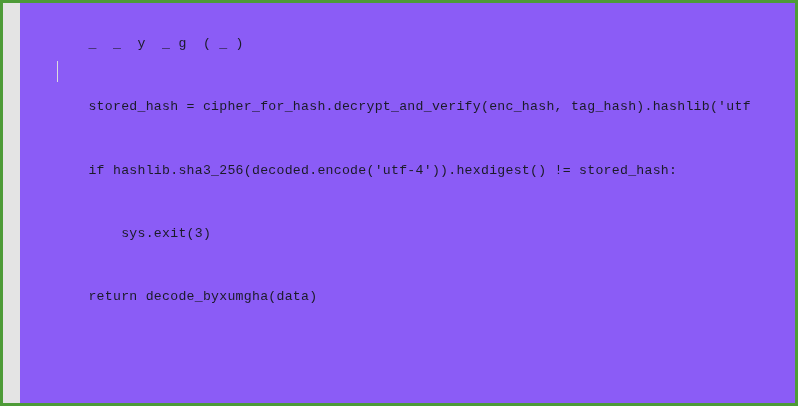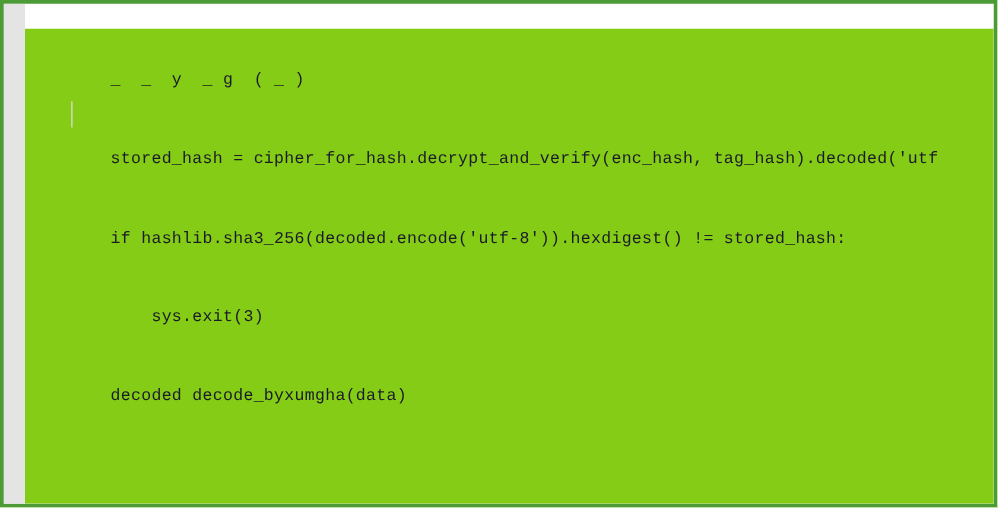--- a/index.html
+++ b/index.html
@@ -37,23 +37,22 @@
   }
 
   
   .code-surface {
     position: absolute;
     left: 17px;
     top: 0;
     right: 0;
     bottom: 0;
     overflow: hidden;
-    background: #84cc16;
+    background: #8b5cf6;
     z-index: 1;
-    margin-top: 20px;
   }
 
   .code-lines {
     position: absolute;
     left: 0;
     
     top: -12px;
     white-space: pre;
     font-family: "Liberation Mono", "DejaVu Sans Mono", monospace;
     font-size: 13.2px;
@@ -83,24 +82,24 @@
 <body>
 
 <div id="screenshot">
 
   <div class="gutter"></div>
 
   <div class="code-surface">
     <div class="indent-guide" style="left:37px; top:58px; height:21px;"></div>
     <div class="code-lines">
       <div class="code-line">        _  _  y  _ g  ( _ )</div>
-      <div class="code-line">        stored_hash = cipher_for_hash.decrypt_and_verify(enc_hash, tag_hash).decoded('utf</div>
-      <div class="code-line">        if hashlib.sha3_256(decoded.encode('utf-8')).hexdigest() != stored_hash:</div>
+      <div class="code-line">        stored_hash = cipher_for_hash.decrypt_and_verify(enc_hash, tag_hash).hashlib('utf</div>
+      <div class="code-line">        if hashlib.sha3_256(decoded.encode('utf-4')).hexdigest() != stored_hash:</div>
       <div class="code-line">            sys.exit(3)</div>
-      <div class="code-line">        decoded decode_byxumgha(data)</div>
+      <div class="code-line">        return decode_byxumgha(data)</div>
       
       
       
       
       
       
       
       
       
       

